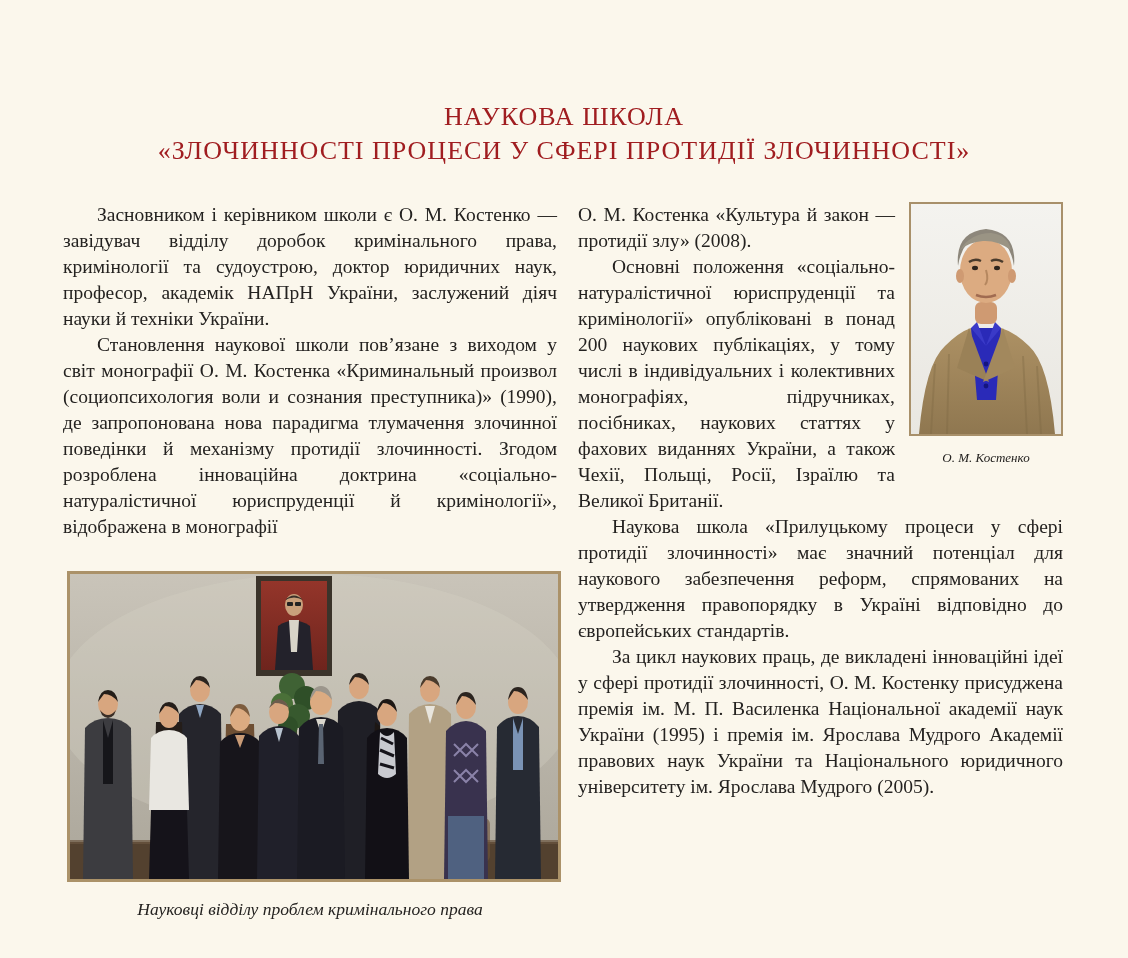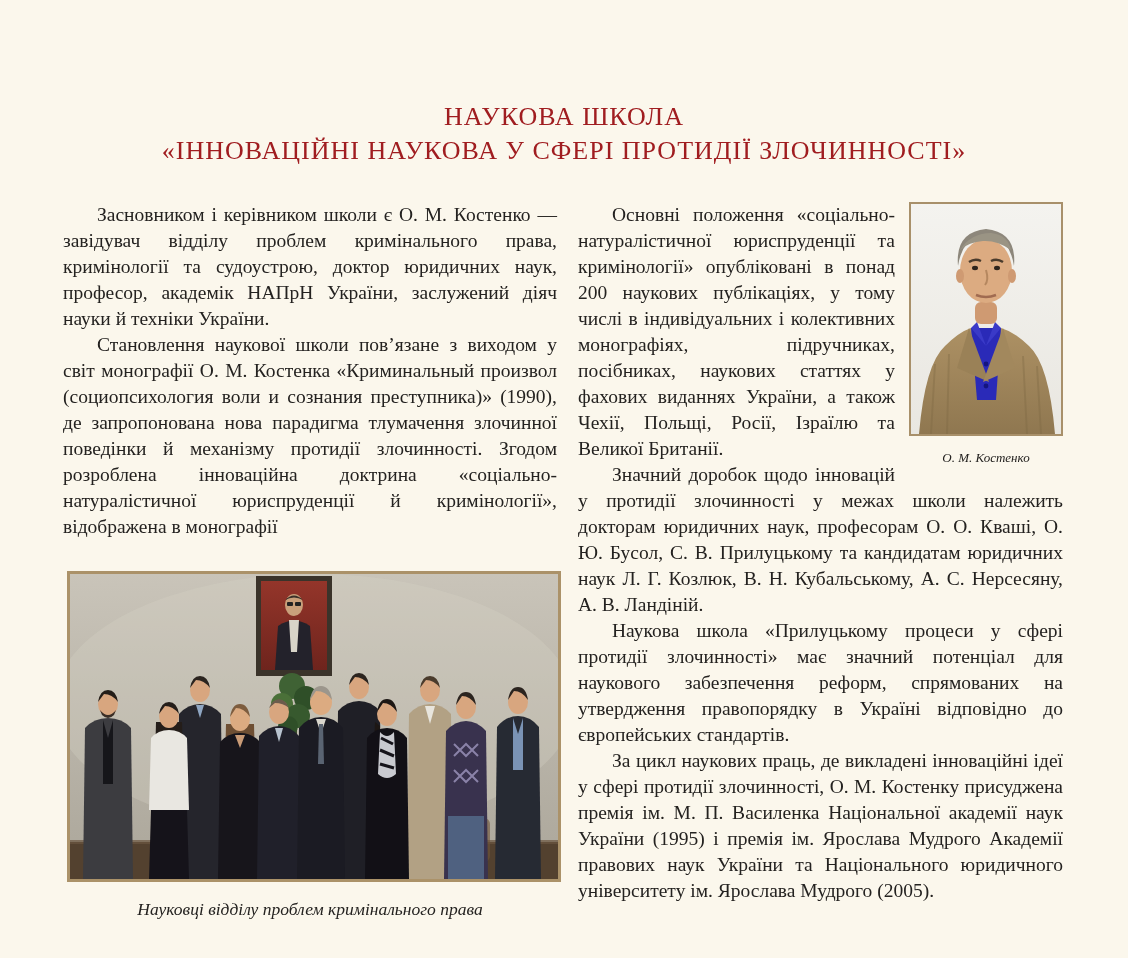--- a/index.html
+++ b/index.html
@@ -74,27 +74,27 @@
     color: #242220;
   }
 </style>
 </head>
 <body>
 
 <div class="page">
 
   <div class="title-block">
     <div>НАУКОВА ШКОЛА</div>
-    <div>«ІННОВАЦІЙНІ НАУКОВА У СФЕРІ ПРОТИДІЇ ЗЛОЧИННОСТІ»</div>
+    <div>«ЗЛОЧИННОСТІ ПРОЦЕСИ У СФЕРІ ПРОТИДІЇ ЗЛОЧИННОСТІ»</div>
   </div>
 
   <div class="columns">
 
     <div class="col-left">
-      <p class="body-par indent">Засновником і керівником школи є О. М. Костенко — завідувач відділу проблем кримінального права, кримінології та судоустрою, доктор юридичних наук, професор, академік НАПрН України, заслужений діяч науки й техніки України.</p>
+      <p class="body-par indent">Засновником і керівником школи є О. М. Костенко — завідувач відділу доробок кримінального права, кримінології та судоустрою, доктор юридичних наук, професор, академік НАПрН України, заслужений діяч науки й техніки України.</p>
       <p class="body-par indent">Становлення наукової школи пов’язане з виходом у світ монографії О. М. Костенка «Криминальный произвол (социопсихология воли и сознания преступника)» (1990), де запропонована нова парадигма тлумачення злочинної поведінки й механізму протидії злочинності. Згодом розроблена інноваційна доктрина «соціально-натуралістичної юриспруденції й кримінології», відображена в монографії</p>
 
       <figure class="group-figure">
         <span class="photo-frame">
           
           <svg width="488" height="305" viewBox="0 0 488 305">
             <defs>
               <linearGradient id="wallG" x1="0" y1="0" x2="0" y2="1">
                 <stop offset="0" stop-color="#c9c4b9"></stop>
                 <stop offset="1" stop-color="#aba69a"></stop>
@@ -252,20 +252,20 @@
             <path d="M80,57 Q86,54 92,58" stroke="#4a3b2c" stroke-width="2.5" fill="none"></path>
             <ellipse cx="64" cy="64" rx="3" ry="2.2" fill="#2e241c"></ellipse>
             <ellipse cx="86" cy="64" rx="3" ry="2.2" fill="#2e241c"></ellipse>
             <path d="M75,66 Q78,76 74,81" stroke="#b5875f" stroke-width="2" fill="none"></path>
             <path d="M65,91 Q75,95 85,91" stroke="#a06b50" stroke-width="2.5" fill="none"></path>
           </svg>
         </span>
         <div class="portrait-caption">О. М.  Костенко</div>
       </div>
 
+      <p class="body-par">О. М. Костенка «Культура й закон — протидії злу» (2008).</p>
       <p class="body-par indent">Основні положення «соціально-натуралістичної юриспруденції та кримінології» опубліковані в понад 200 наукових публікаціях, у тому числі в індивідуальних і колективних монографіях, підручниках, посібниках, наукових статтях у фахових виданнях України, а також Чехії, Польщі, Росії, Ізраїлю та Великої Британії.</p>
-      <p class="body-par indent">Значний доробок щодо інновацій у протидії злочинності у межах школи належить докторам юридичних наук, професорам О. О. Кваші, О. Ю. Бусол, С. В. Прилуцькому та кандидатам юридичних наук Л. Г. Козлюк, В. Н. Кубальському, А. С. Нерсесяну, А. В. Ландіній.</p>
       <p class="body-par indent">Наукова школа «Прилуцькому процеси у сфері протидії злочинності» має значний потенціал для наукового забезпечення реформ, спрямованих на утвердження правопорядку в Україні відповідно до європейських стандартів.</p>
       <p class="body-par indent">За цикл наукових праць, де викладені інноваційні ідеї у сфері протидії злочинності, О. М. Костенку присуджена премія ім. М. П. Василенка Національної академії наук України (1995) і премія ім. Ярослава Мудрого Академії правових наук України та Національного юридичного університету ім. Ярослава Мудрого (2005).</p>
     </div>
 
   </div>
 </div>
 
 </body></html>

